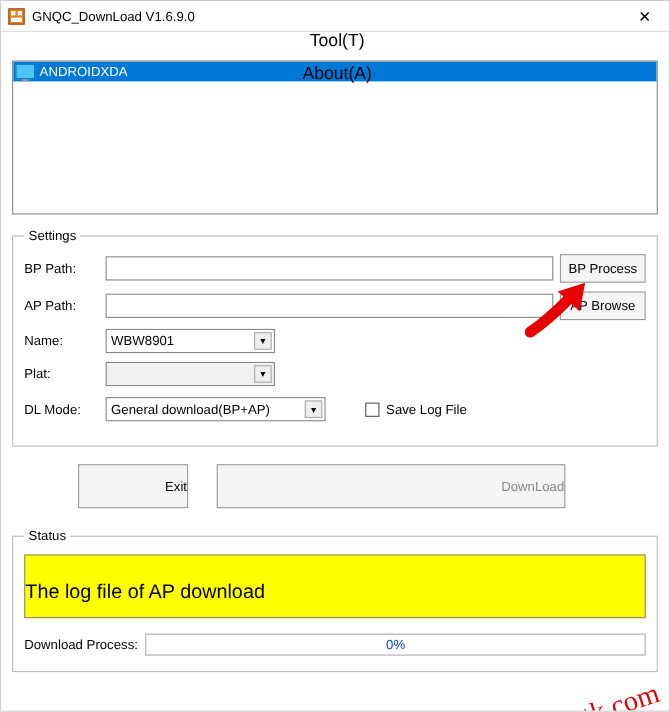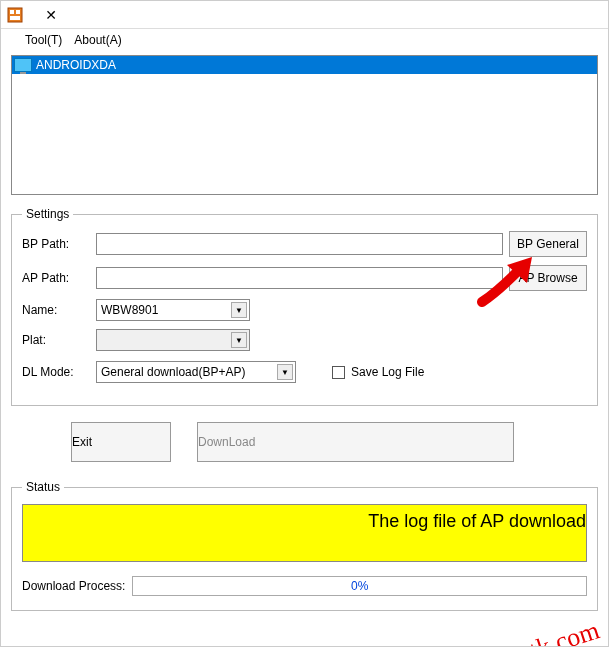--- a/index.html
+++ b/index.html
@@ -27,25 +27,26 @@
     margin-right: 6px;
   }
   .titlebar-text { flex: 1; color: #000; font-size: 12px; }
   .titlebar-close {
     width: 44px; height: 28px;
     display: flex; align-items: center; justify-content: center;
     font-size: 14px; color: #000;
   }
   .menubar {
     height: 22px;
-    padding-left: 24px;
+    padding-left: 4px;
     display: flex;
     align-items: center;
     gap: 12px;
-    font-size: 12px;
+    font-size: 16px;
+    flex-direction: column;
   }
   .menubar span { cursor: default; }
   .content {
     padding: 4px 10px 10px 10px;
   }
   .listbox {
     border: 1px solid #888;
     height: 140px;
     background: #fff;
     padding: 0;
@@ -142,32 +143,32 @@
     gap: 26px;
     margin: 16px 0 0 60px;
   }
   .big-btn {
     height: 40px;
     border: 1px solid #999;
     background: #f5f5f5;
     font-size: 12px;
     display: flex;
     align-items: center;
-    justify-content: flex-start;
+    justify-content: flex-end;
   }
   .big-btn.exit { width: 100px; }
   .big-btn.download { width: 317px; color: #888; }
   .status-box {
     background: #ffff00;
     height: 58px;
     border: 1px solid #888;
     display: flex;
     align-items: flex-start;
-    justify-content: flex-end;
-    padding-top: 6px;
+    justify-content: flex-start;
+    padding-top: 23px;
     font-size: 18px;
   }
   .process-row {
     margin-top: 14px;
     display: flex;
     align-items: center;
     gap: 7px;
   }
   .progress {
     flex: 1;
@@ -211,20 +212,21 @@
 
 <div class="titlebar">
   <span class="titlebar-icon">
     <svg width="16" height="16">
         <rect x="1" y="1" width="14" height="14" fill="#e67e22" stroke="#a04000"></rect>
         <rect x="3" y="3" width="4" height="4" fill="#fff"></rect>
         <rect x="9" y="3" width="4" height="4" fill="#fff"></rect>
         <rect x="3" y="9" width="10" height="4" fill="#fff"></rect>
       </svg>
   </span>
+  <span class="titlebar-text">GNQC_DownLoad V1.6.9.0</span>
   <div class="titlebar-close">
     <span>✕</span>
   </div>
 </div>
 
 <div class="menubar">
   <span>Tool(T)</span>
   <span>About(A)</span>
 </div>
 
@@ -236,21 +238,21 @@
       <span>ANDROIDXDA</span>
     </div>
   </div>
 
   <fieldset>
     <legend>Settings</legend>
 
     <div class="row">
       <span class="label">BP Path:</span>
       <input class="textfield" value="" style="">
-      <button class="browse-btn">BP General</button>
+      <button class="browse-btn">BP Process</button>
     </div>
 
     <div class="row">
       <span class="label">AP Path:</span>
       <input class="textfield" value="" style="">
       <button class="browse-btn">AP Browse</button>
     </div>
 
     <div class="row" style="margin-top:0;">
       <span class="label">Name:</span>

